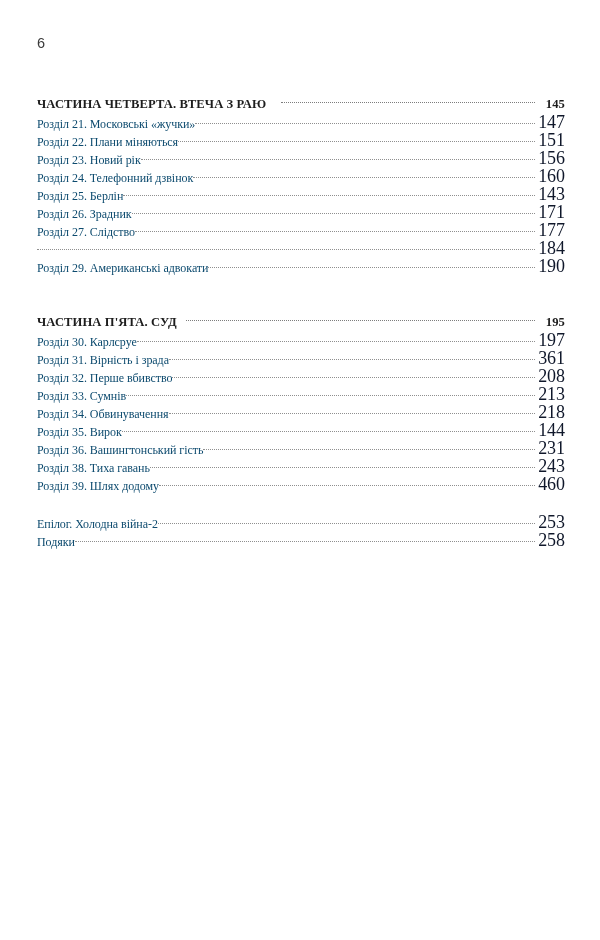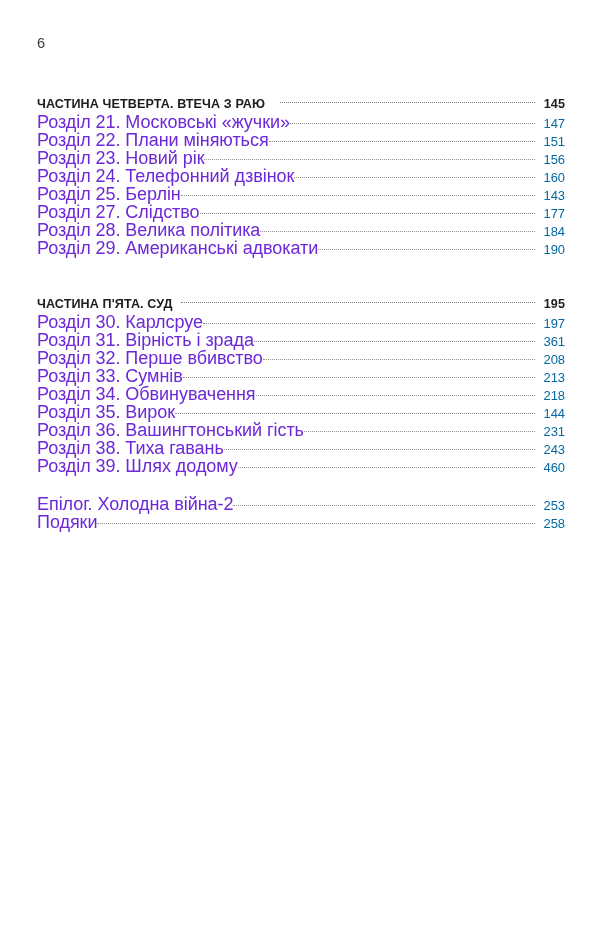--- a/index.html
+++ b/index.html
@@ -49,27 +49,28 @@
   }
   .toc-group + .toc-group.gap-large { margin-top: 32px; }
   .toc-group + .toc-group.gap-small { margin-top: 20px; }
 
   .toc-row {
     display: flex;
     align-items: baseline;
     width: 100%;
     height: 18px;
     white-space: nowrap;
+    font-family: Liberation Serif, serif;
   }
 
   .toc-label {
     flex: 0 0 auto;
-    font-size: 18px;
+    font-size: 12px;
     line-height: 18px;
-    color: #6d28d9;
+    color: #0c4a6e;
     letter-spacing: -0.05px;
   }
 
   .toc-leader {
     flex: 1 1 auto;
     min-width: 6px;
     position: relative;
     height: 18px;
     overflow: hidden;
   }
@@ -79,23 +80,23 @@
     left: 0;
     right: 0;
     bottom: 4px;
     border-bottom: 1.15px dotted #8f8f8f;
   }
 
   .toc-page {
     flex: 0 0 auto;
     width: 30px;
     text-align: right;
-    font-size: 13px;
+    font-size: 18px;
     line-height: 18px;
-    color: #0369a1;
+    color: #0f172a;
     letter-spacing: -0.05px;
   }
 
   
   .toc-row.part .toc-label,
   .toc-row.part .toc-page {
     font-weight: bold;
     color: #1d1d1d;
     font-size: 13.4px;
     transform: scaleX(0.94);
@@ -156,26 +157,30 @@
           <span class="toc-label">Розділ 24. Телефонний дзвінок</span>
           <span class="toc-leader"></span>
           <span class="toc-page">160</span>
         </div>
         <div class="toc-row chapter">
           <span class="toc-label">Розділ 25. Берлін</span>
           <span class="toc-leader"></span>
           <span class="toc-page">143</span>
         </div>
         <div class="toc-row chapter">
+          <span class="toc-label">Розділ 26. Зрадник</span>
+          <span class="toc-leader"></span>
+          <span class="toc-page">171</span>
+        </div>
+        <div class="toc-row chapter">
           <span class="toc-label">Розділ 27. Слідство</span>
           <span class="toc-leader"></span>
           <span class="toc-page">177</span>
         </div>
         <div class="toc-row chapter">
-          <span class="toc-label">Розділ 28. Велика політика</span>
           <span class="toc-leader"></span>
           <span class="toc-page">184</span>
         </div>
         <div class="toc-row chapter">
           <span class="toc-label">Розділ 29. Американські адвокати</span>
           <span class="toc-leader"></span>
           <span class="toc-page">190</span>
         </div>
       </div>
       <div class="toc-group gap-large">

